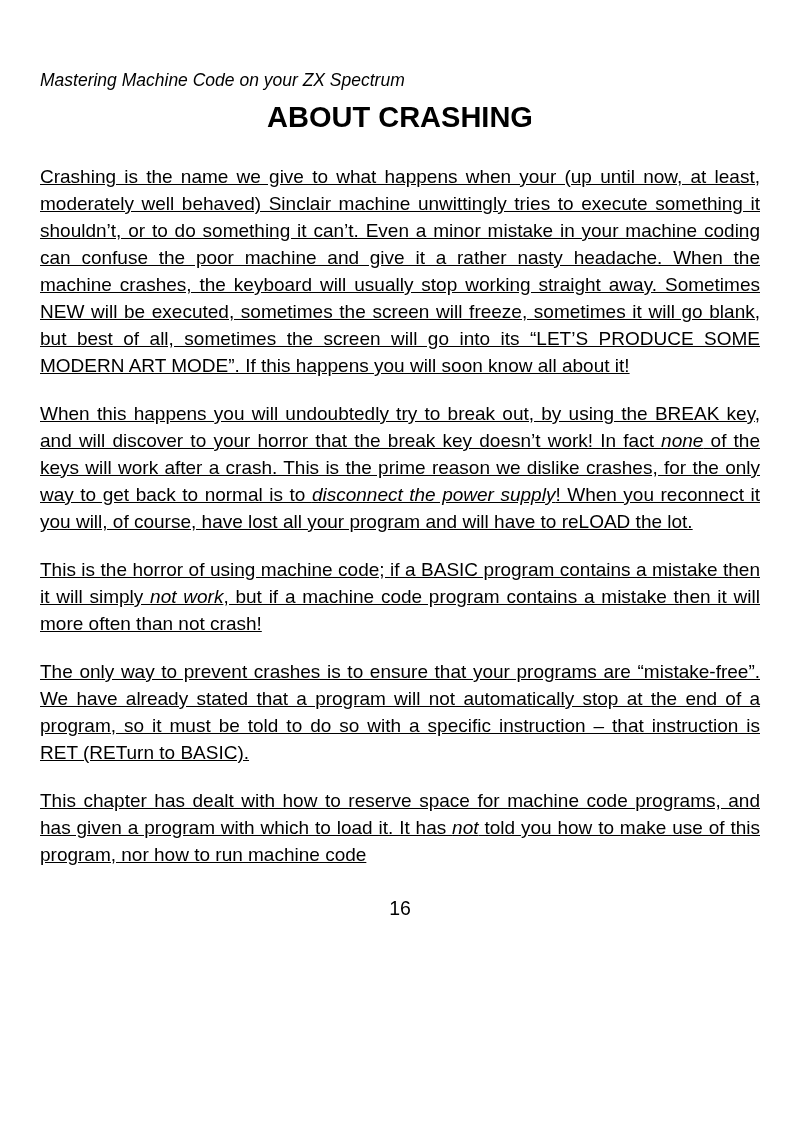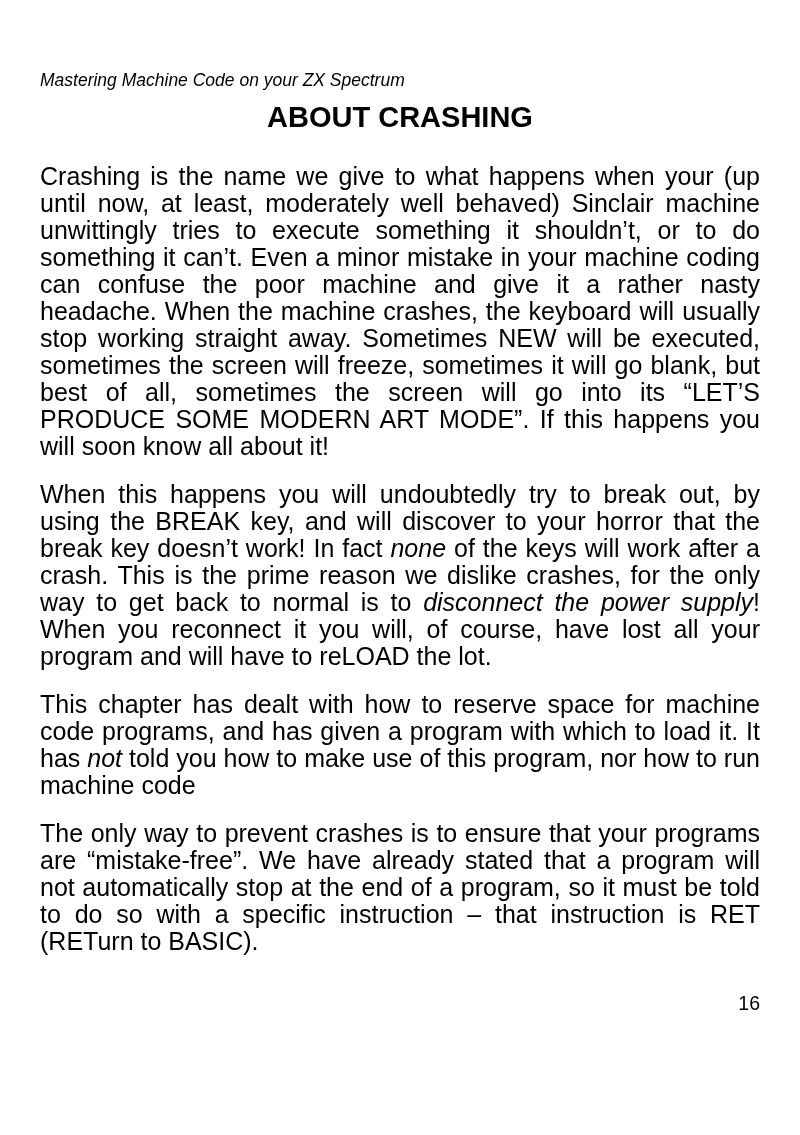--- a/index.html
+++ b/index.html
@@ -29,53 +29,55 @@
     line-height: 34px;
     font-weight: bold;
     margin: 23px 0 29px 0;
     letter-spacing: 0;
     text-align: center;
   }
   .section-first h1.section-heading {
     margin-top: 9px;
   }
   .section-body p {
-    font-size: 25px;
+    font-size: 19px;
     line-height: 27px;
     margin: 0 0 21px 0;
     text-align: justify;
+    text-decoration: underline;
   }
   .it {
     font-style: italic;
     margin-top: 13px;
   }
   .page-number {
-    text-align: right;
+    text-align: center;
     font-size: 19.5px;
     line-height: 27px;
-    margin-top: 35px;
+    margin-top: 27px;
   }
 </style>
 </head>
 <body>
 
 <div class="page">
 
   <div class="running-head">Mastering Machine Code on your ZX Spectrum</div>
 
   <section class="section-first">
     <h1 class="section-heading">ABOUT CRASHING</h1>
     <div class="section-body">
         <p><span>Crashing is the name we give to what happens when your (up until now, at least, moderately well behaved) Sinclair machine unwittingly tries to execute something it shouldn’t, or to do something it can’t. Even a minor mistake in your machine coding can confuse the poor machine and give it a rather nasty headache. When the machine crashes, the keyboard will usually stop working straight away. Sometimes NEW will be executed, sometimes the screen will freeze, sometimes it will go blank, but best of all, sometimes the screen will go into its “LET’S PRODUCE SOME MODERN ART MODE”. If this happens you will soon know all about it!</span></p>
         <p><span>When this happens you will undoubtedly try to break out, by using the BREAK key, and will discover to your horror that the break key doesn’t work! In fact </span><span class="it">none</span><span> of the keys will work after a crash. This is the prime reason we dislike crashes, for the only way to get back to normal is to </span><span class="it">disconnect the power supply</span><span>! When you reconnect it you will, of course, have lost all your program and will have to reLOAD the lot.</span></p>
+        <p><span>This is the horror of using machine code; if a BASIC program contains a mistake then it will simply </span><span class="it">not work</span><span>, but if a machine code program contains a mistake then it will more often than not crash!</span></p>
       </div>
   </section>
 
   <section>
     <div class="section-body">
+        <p><span>The only way to prevent crashes is to ensure that your programs are “mistake-free”. We have already stated that a program will not automatically stop at the end of a program, so it must be told to do so with a specific instruction – that instruction is RET (RETurn to BASIC).</span></p>
         <p><span>This chapter has dealt with how to reserve space for machine code programs, and has given a program with which to load it. It has </span><span class="it">not</span><span> told you how to make use of this program, nor how to run machine code</span></p>
-        <p><span>The only way to prevent crashes is to ensure that your programs are “mistake-free”. We have already stated that a program will not automatically stop at the end of a program, so it must be told to do so with a specific instruction – that instruction is RET (RETurn to BASIC).</span></p>
       </div>
   </section>
 
   <div class="page-number">16</div>
 
 </div>
 
 </body></html>

